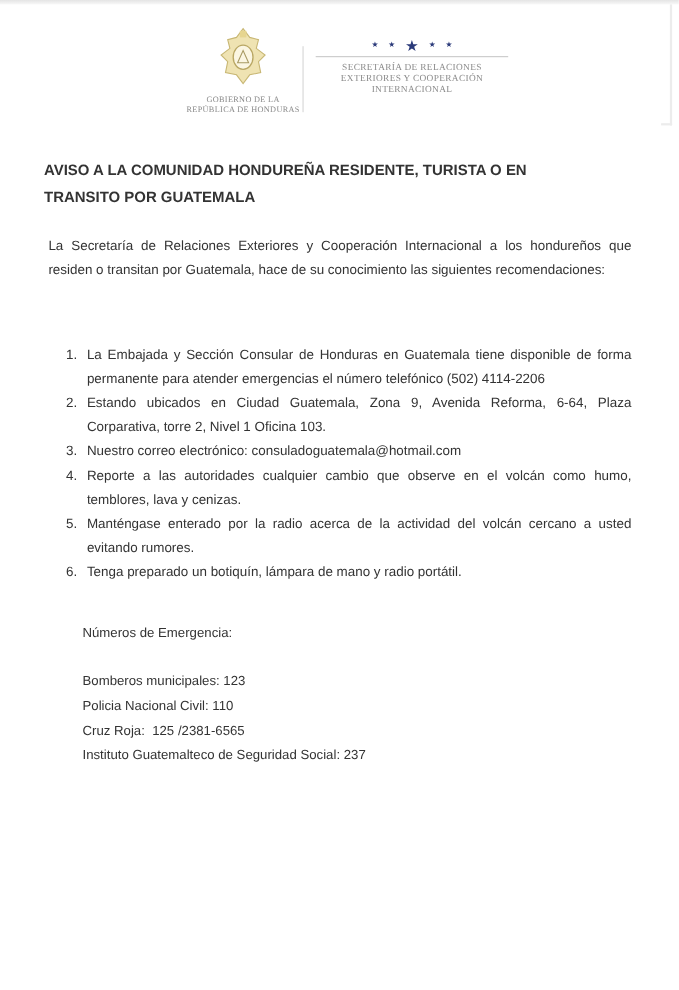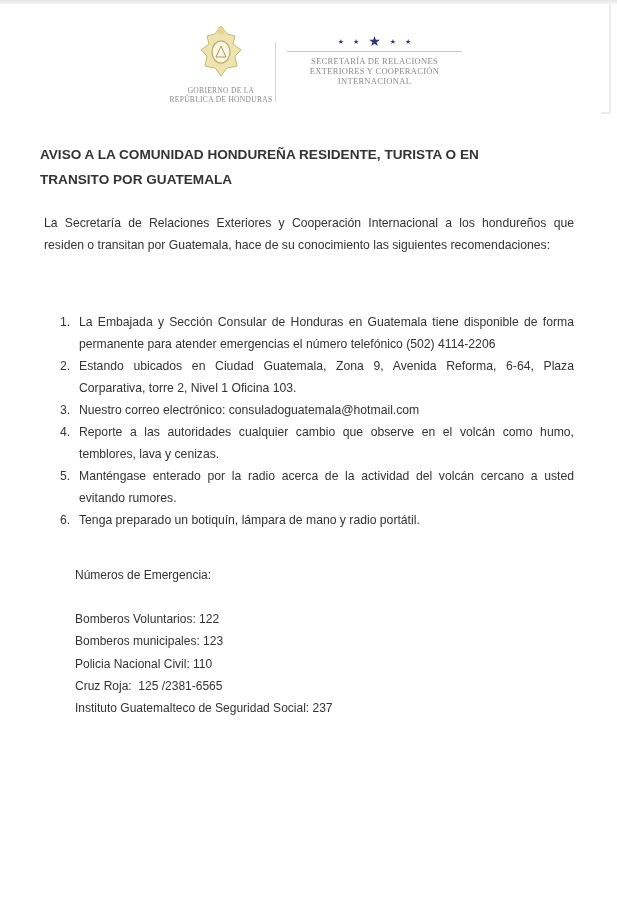--- a/index.html
+++ b/index.html
@@ -203,18 +203,17 @@
   <li><span class="num">1.</span><span>La Embajada y Sección Consular de Honduras en Guatemala tiene disponible de forma permanente para atender emergencias el número telefónico (502) 4114-2206</span></li>
   <li><span class="num">2.</span><span>Estando ubicados en Ciudad Guatemala, Zona 9, Avenida Reforma, 6-64, Plaza Corparativa, torre 2, Nivel 1 Oficina 103.</span></li>
   <li><span class="num">3.</span><span>Nuestro correo electrónico: consuladoguatemala@hotmail.com</span></li>
   <li><span class="num">4.</span><span>Reporte a las autoridades cualquier cambio que observe en el volcán como humo, temblores, lava y cenizas.</span></li>
   <li><span class="num">5.</span><span>Manténgase enterado por la radio acerca de la actividad del volcán cercano a usted evitando rumores.</span></li>
   <li><span class="num">6.</span><span>Tenga preparado un botiquín, lámpara de mano y radio portátil.</span></li>
 </ol>
 
 <div class="emergency">
   <div class="heading">Números de Emergencia:</div>
-  <div>Bomberos Voluntarios: 122</div>
   <div>Bomberos municipales: 123</div>
   <div>Policia Nacional Civil: 110</div>
   <div style="white-space: pre;">Cruz Roja:  125 /2381-6565</div>
   <div>Instituto Guatemalteco de Seguridad Social: 237</div>
 </div>
 
 </body></html>

